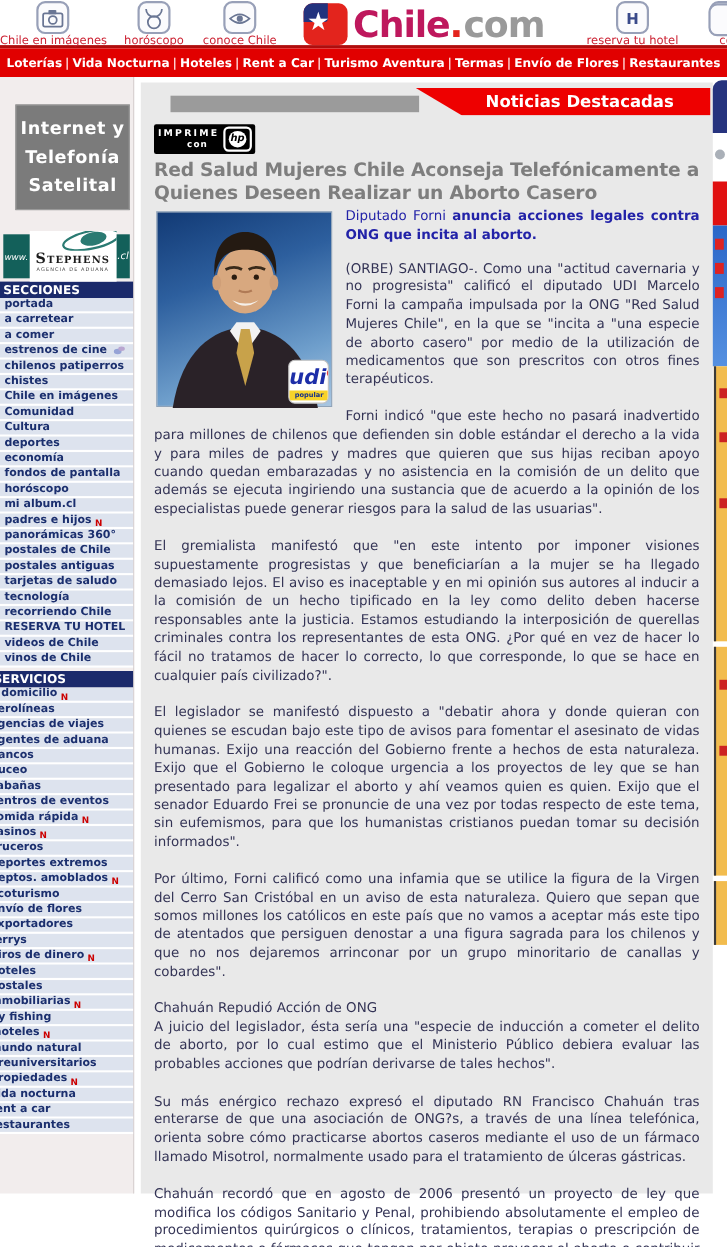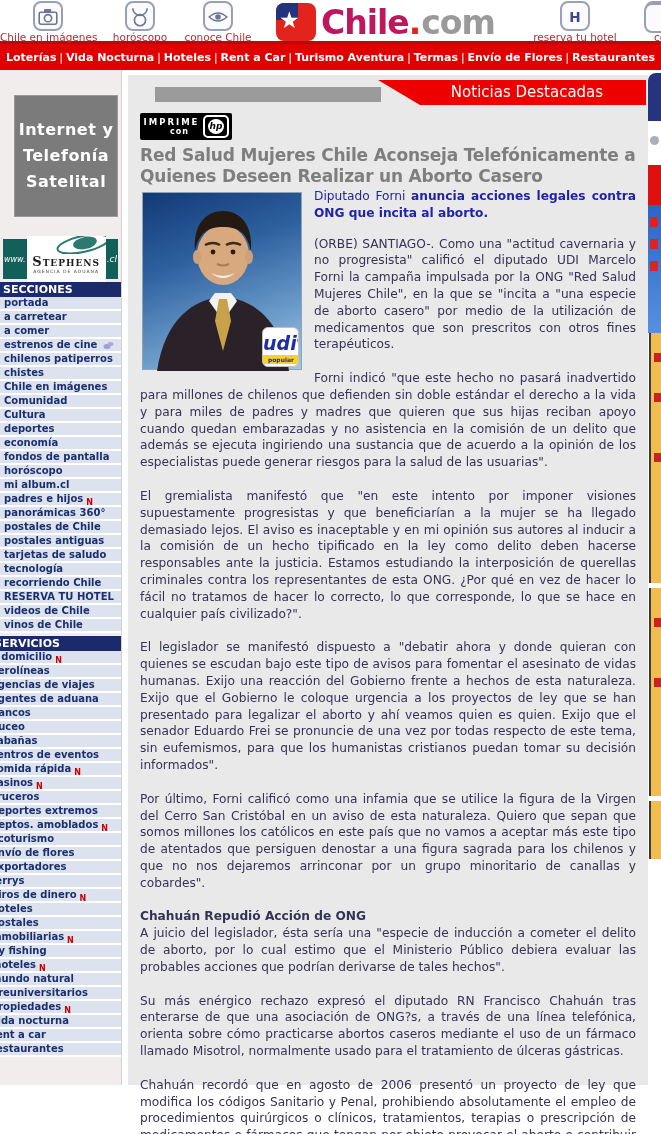--- a/index.html
+++ b/index.html
@@ -22,21 +22,21 @@
   .logo-dot { font-size:33px; font-weight:bold; color:#e3241d; }
   .logo-tld { font-size:33px; font-weight:bold; color:#9a9a9a; letter-spacing:-1px; }
   
   .navbar { position:absolute; left:0; top:44px; width:661px; height:26px; background:#e10000;
     display:flex; align-items:center; justify-content:space-between; padding:0 6px; }
   .nav-item { color:#fff; font-size:11px; font-weight:bold; text-decoration:none; white-space:nowrap; cursor:pointer; }
   .nav-sep { color:#ffd5d5; font-size:11px; font-weight:bold; }
   
   .sidebar { position:absolute; left:0; top:70px; width:122px; height:1015px; background:#f2eded; border-right:1px solid #d8d0d0; }
   .ad-box { margin:25px 3px 0 14px; background:#7b7b7b; border:1px solid #9a9a9a; color:#fff; text-align:center;
-    font-weight:bold; font-size:16px; line-height:26px; padding:21px 0; letter-spacing:0.5px; cursor:pointer; }
+    font-weight:bold; font-size:16px; line-height:26px; padding:8px 0; letter-spacing:0.5px; cursor:pointer; }
   .ad-caption { margin:0 3px; background:#ffffff; border:1px solid #e2dcdc; color:#8a8a8a; text-align:center;
     font-weight:bold; font-size:14px; padding:8px 0; }
   .stephens { margin:22px 3px 0 3px; height:40px; background:#13605a; display:flex; align-items:center; cursor:pointer; }
   .st-prefix { color:#fff; font-style:italic; font-size:8px; padding:0 1px; }
   .st-center { position:relative; flex:1; background:#fff; height:46px; text-align:center; overflow:hidden; }
   .st-name { display:block; margin-top:18px; font-family:"DejaVu Serif", serif; font-weight:bold; font-size:13px;
     color:#1c1c1c; letter-spacing:1px; font-variant:small-caps; }
   .st-sub { display:block; font-size:4.5px; color:#444; letter-spacing:1px; }
   .st-swoosh { position:absolute; left:18px; top:-2px; }
   .st-suffix { color:#fff; font-style:italic; font-size:9px; padding:0 1px; }
@@ -49,21 +49,21 @@
   .servicios-list .side-item { padding-left:0; }
   .servicios-list .side-item .lbl { margin-left:-9px; }
   .side-header.shifted span { display:inline-block; margin-left:-9px; }
   .n-badge { color:#cc0000; font-size:8px; font-weight:bold; vertical-align:sub; margin-left:3px; }
   .cine-icon { margin-left:6px; vertical-align:-2px; }
   
   .main { position:absolute; left:128px; top:75px; width:520px; height:1010px; background:#e9e9e9; }
   .graybar { position:absolute; left:27px; top:12px; width:226px; height:15px; background:#9b9b9b; }
   .banner { position:absolute; left:250px; top:5px; width:268px; height:25px; background:#ee0000;
     clip-path:polygon(0 0, 100% 0, 100% 100%, 42px 100%);
-    color:#fff; font-weight:normal; font-size:15px; line-height:25px; text-align:center; padding-left:30px; }
+    color:#fff; font-weight:bold; font-size:15px; line-height:25px; text-align:center; padding-left:30px; }
   .print-btn { position:absolute; left:12px; top:38px; width:92px; height:27px; background:#000; border-radius:2px;
     display:flex; align-items:center; cursor:pointer;justify-content:flex-end; }
   .print-txt { flex:1; text-align:center; }
   .print-l1 { display:block; color:#fff; font-size:8.5px; font-weight:bold; letter-spacing:2px; line-height:10px; }
   .print-l2 { display:block; color:#fff; font-size:8px; font-weight:bold; letter-spacing:1px; line-height:9px; text-align:right; padding-right:14px; }
   .hp-logo { width:26px; height:23px; border:2px solid #fff; border-radius:5px; margin-right:3px; position:relative; background:#000; }
   .hp-circle { position:absolute; left:3px; top:2px; width:16px; height:15px; background:#fff; border-radius:50%;
     text-align:center; font-size:9px; font-weight:bold; font-style:italic; color:#000; line-height:15px; }
   .article-title { position:absolute; left:12px; top:70px; width:505px; color:#7e7e7e; font-weight:bold;
     font-size:17px; line-height:21px; letter-spacing:-0.2px; }
@@ -74,21 +74,21 @@
     background:linear-gradient(160deg,#123a75 0%,#2d5f9e 35%,#6f9fcc 75%,#a8c6e2 100%); }
   .photo svg { display:block; }
   .udi { position:absolute; right:2px; bottom:2px; width:37px; height:40px; background:#fff; border:1px solid #c0c0c0;
     border-radius:6px; overflow:hidden; text-align:center; }
   .udi-text { display:block; color:#1d2ea8; font-weight:bold; font-style:italic; font-size:19px; line-height:24px; }
   .udi-dot { color:#dd1111; font-size:10px; vertical-align:super; font-style:normal; }
   .udi-sub { display:block; background:#f7d22a; color:#16308a; font-size:6px; font-weight:bold; line-height:9px; text-align:right; padding-right:4px; }
   .lead { color:#2222a8; margin-bottom:14px; }
   .lead b { font-weight:bold; }
   .article p { margin-bottom:17px; }
-  .subhead { font-weight:bold; margin-bottom:0 !important; }
+  .subhead { font-weight:normal; margin-bottom:0 !important; }
   
   .sliver { position:absolute; }
   .sliver-icon { left:644px; top:3px; width:30px; height:30px; border:2px solid #98a0b8; border-radius:8px; background:#fbfbfd; }
   .ad-navy { left:648px; top:73px; width:13px; height:48px; background:#26337e; border-radius:8px 0 0 0; }
   .ad-dot { left:650px; top:136px; width:9px; height:9px; border-radius:50%; background:#aab0b8; }
   .ad-red { left:648px; top:165px; width:13px; height:40px; background:#e01010; }
   .ad-blue { left:648px; top:205px; width:13px; height:128px; background:linear-gradient(#2a66c8,#5590e0); }
   .ad-blue .mark { position:absolute; left:2px; width:8px; height:10px; background:#dd2222; }
   .ad-orange { left:649px; top:333px; width:12px; background:#f2bc4e; border-left:2px solid #3a3a3a; }
   .ad-orange .mark { position:absolute; left:3px; width:7px; height:9px; background:#cc2222; }

